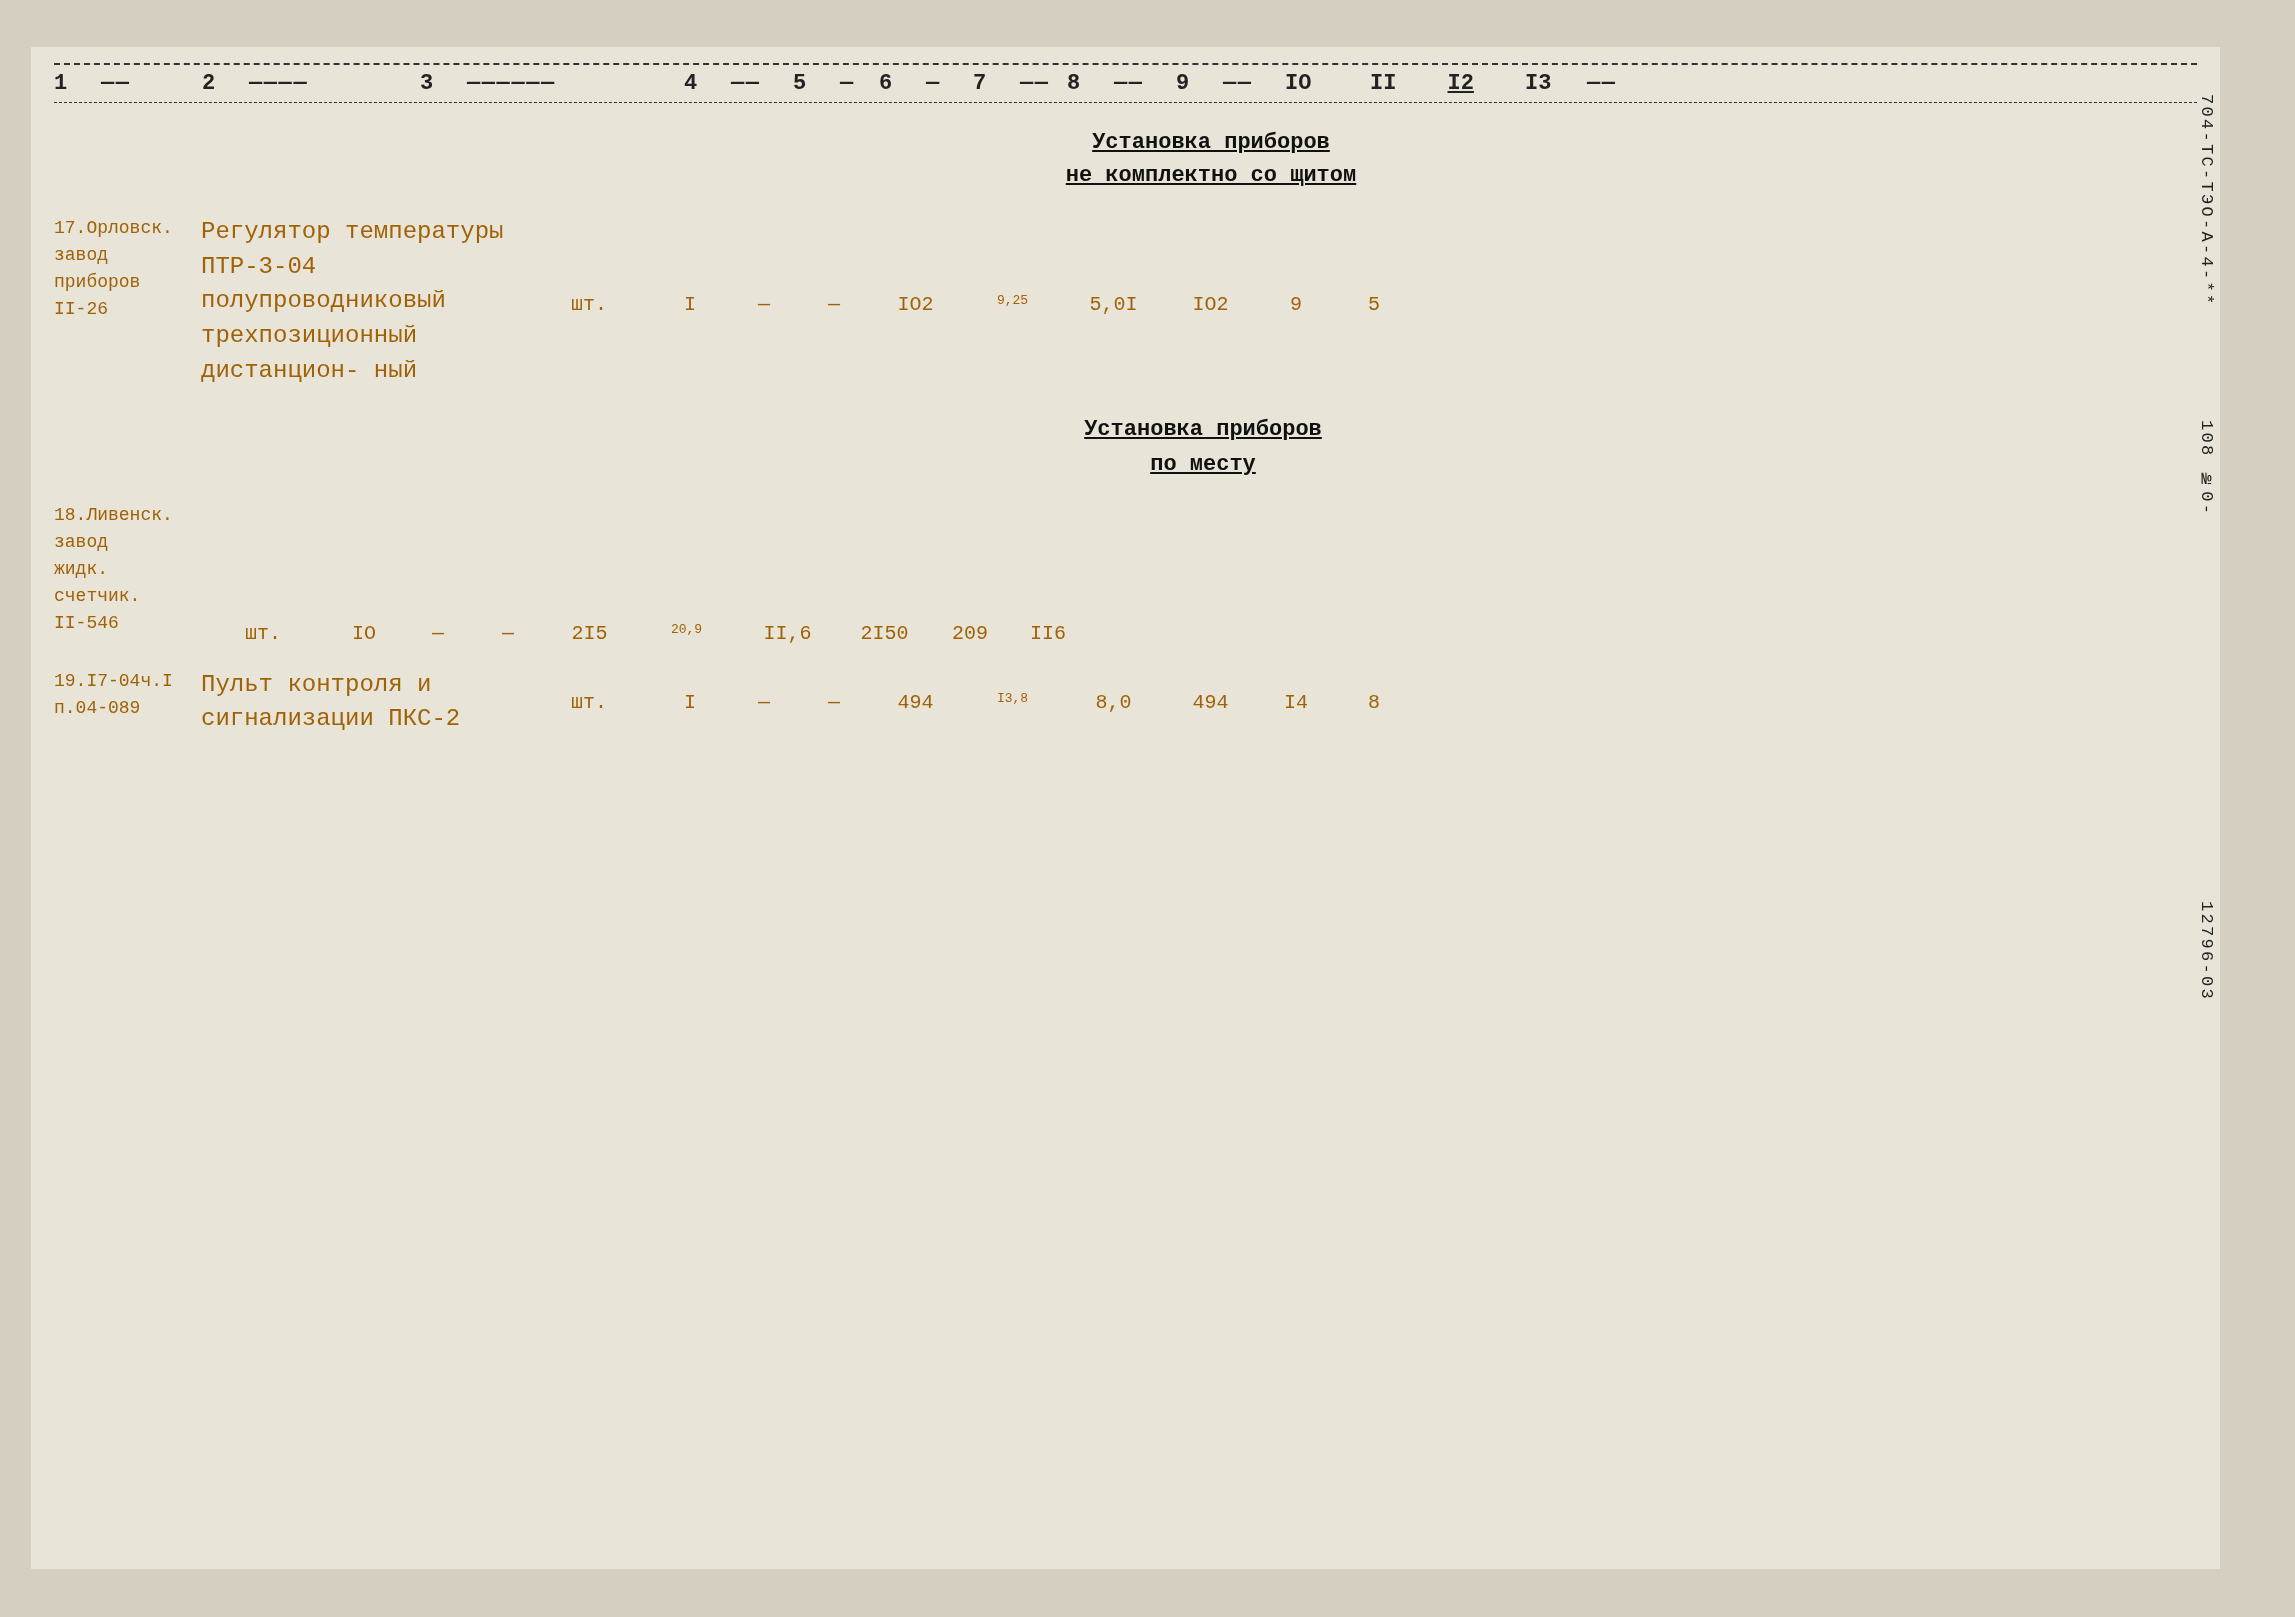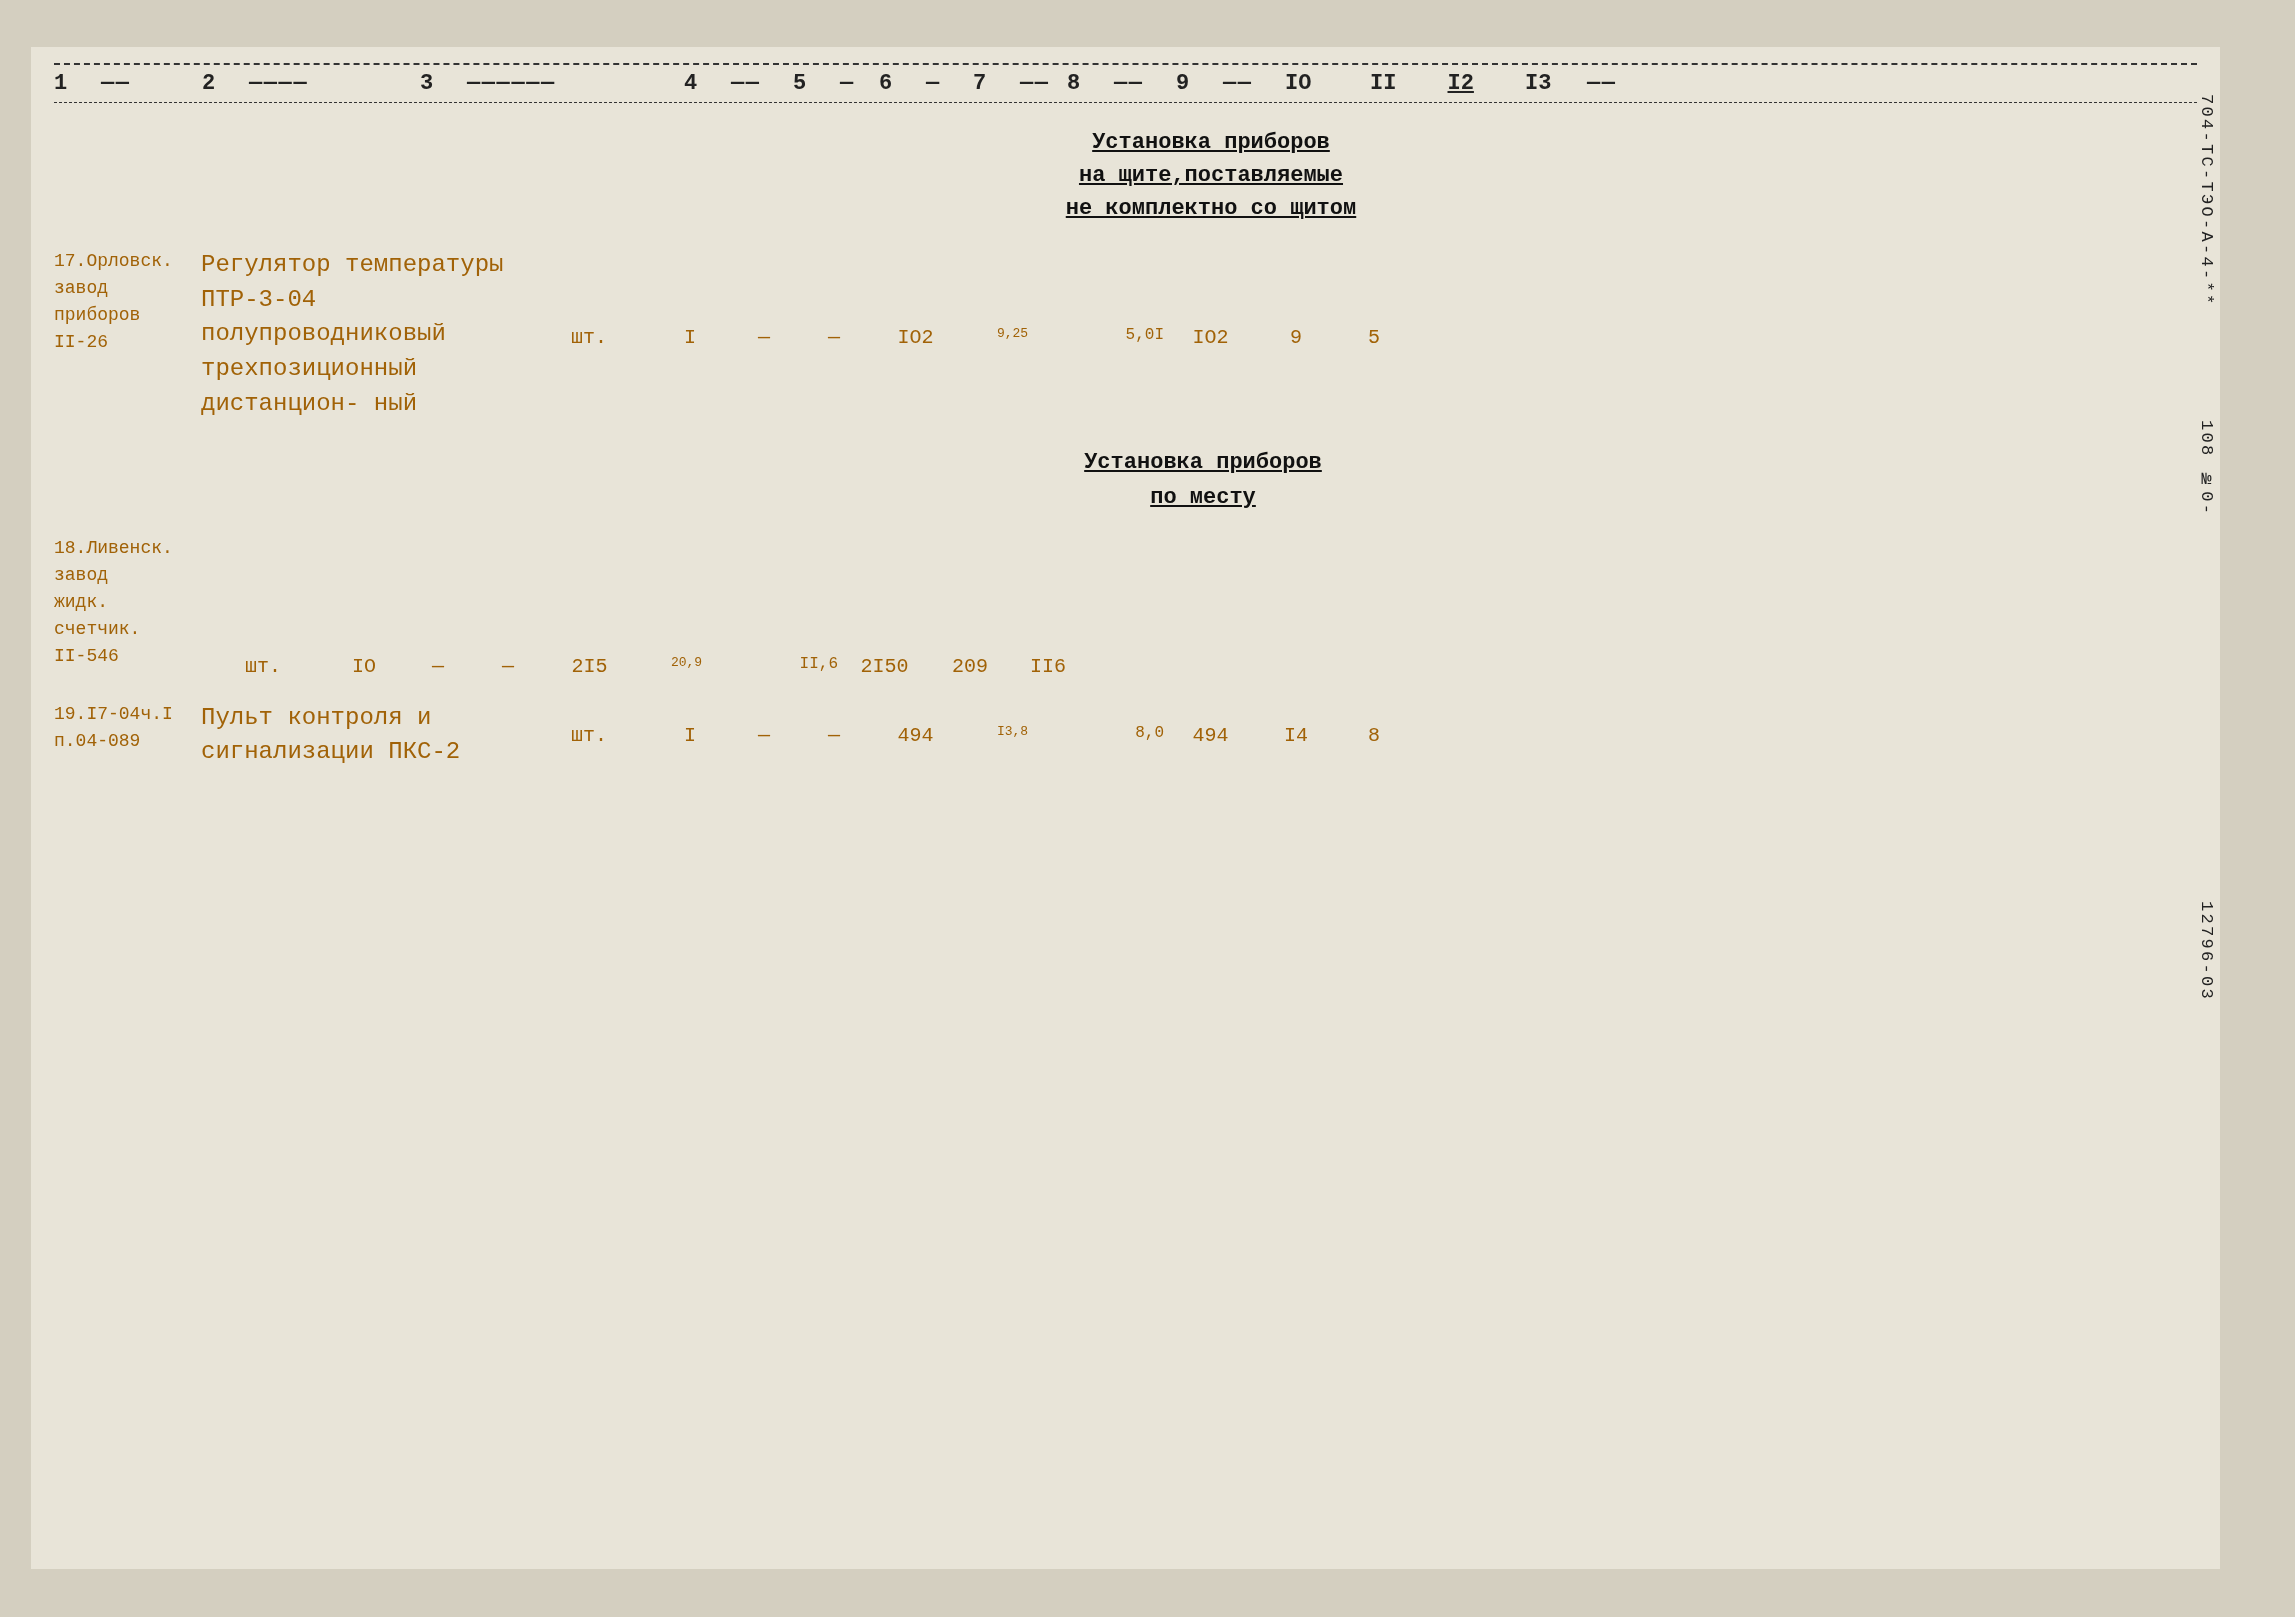--- a/index.html
+++ b/index.html
@@ -46,21 +46,21 @@
     }
 
     .col1 { width: 147px; flex-shrink: 0; font-size: 18.6px; line-height: 1.4; }
     .col2 { width: 326px; flex-shrink: 0; font-size: 24px; line-height: 1.4; }
     .col3 { width: 124px; flex-shrink: 0; text-align: center; font-size: 20px; }
     .col4 { width: 78px; flex-shrink: 0; text-align: center; font-size: 20px; }
     .col5 { width: 70px; flex-shrink: 0; text-align: center; font-size: 20px; }
     .col6 { width: 70px; flex-shrink: 0; text-align: center; font-size: 20px; }
     .col7 { width: 93px; flex-shrink: 0; text-align: center; font-size: 20px; }
     .col8 { width: 101px; flex-shrink: 0; text-align: center; font-size: 13px; }
-    .col9 { width: 101px; flex-shrink: 0; text-align: right; font-size: 16px; }
+    .col9 { width: 101px; flex-shrink: 0; text-align: center; font-size: 20px; }
     .col10 { width: 93px; flex-shrink: 0; text-align: center; font-size: 20px; }
     .col11 { width: 78px; flex-shrink: 0; text-align: center; font-size: 20px; }
     .col12 { width: 78px; flex-shrink: 0; text-align: center; font-size: 20px; }
 
     
     .dashed-top {
       border-top: 2.3px dashed #444;
       padding-top: 7.8px;
     }
 
@@ -106,21 +106,20 @@
       <span style="width:15.5px;"></span>
       <span style="width:62px;text-decoration:underline;">I2</span>
       <span style="width:15.5px;"></span>
       <span style="width:62px;font-family:Liberation Mono, monospace;">I3</span>
       <span style="width:47px; letter-spacing:1.6px;">——</span>
     </div>
   </div>
 
   <div class="section-heading">
     <div>Установка приборов</div>
-    <div>на щите,поставляемые</div>
     <div>не комплектно со щитом</div>
   </div>
 
   <div class="data-row">
     <div class="col1" style="font-size:18px; line-height:1.5;">
       17.Орловск.<br>завод<br>приборов<br>II-26
     </div>
     <div class="col2" style="line-height:1.45;">
       Регулятор температуры ПТР-3-04 полупроводниковый трехпозиционный дистанцион-&nbsp;ный
     </div>

